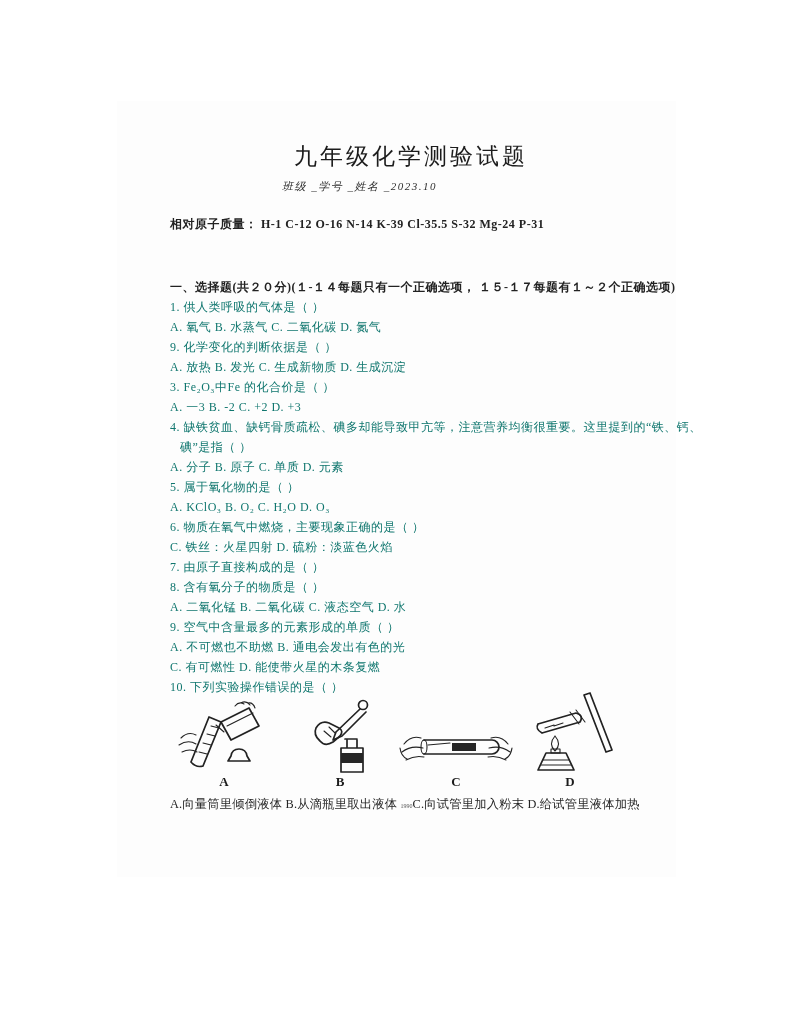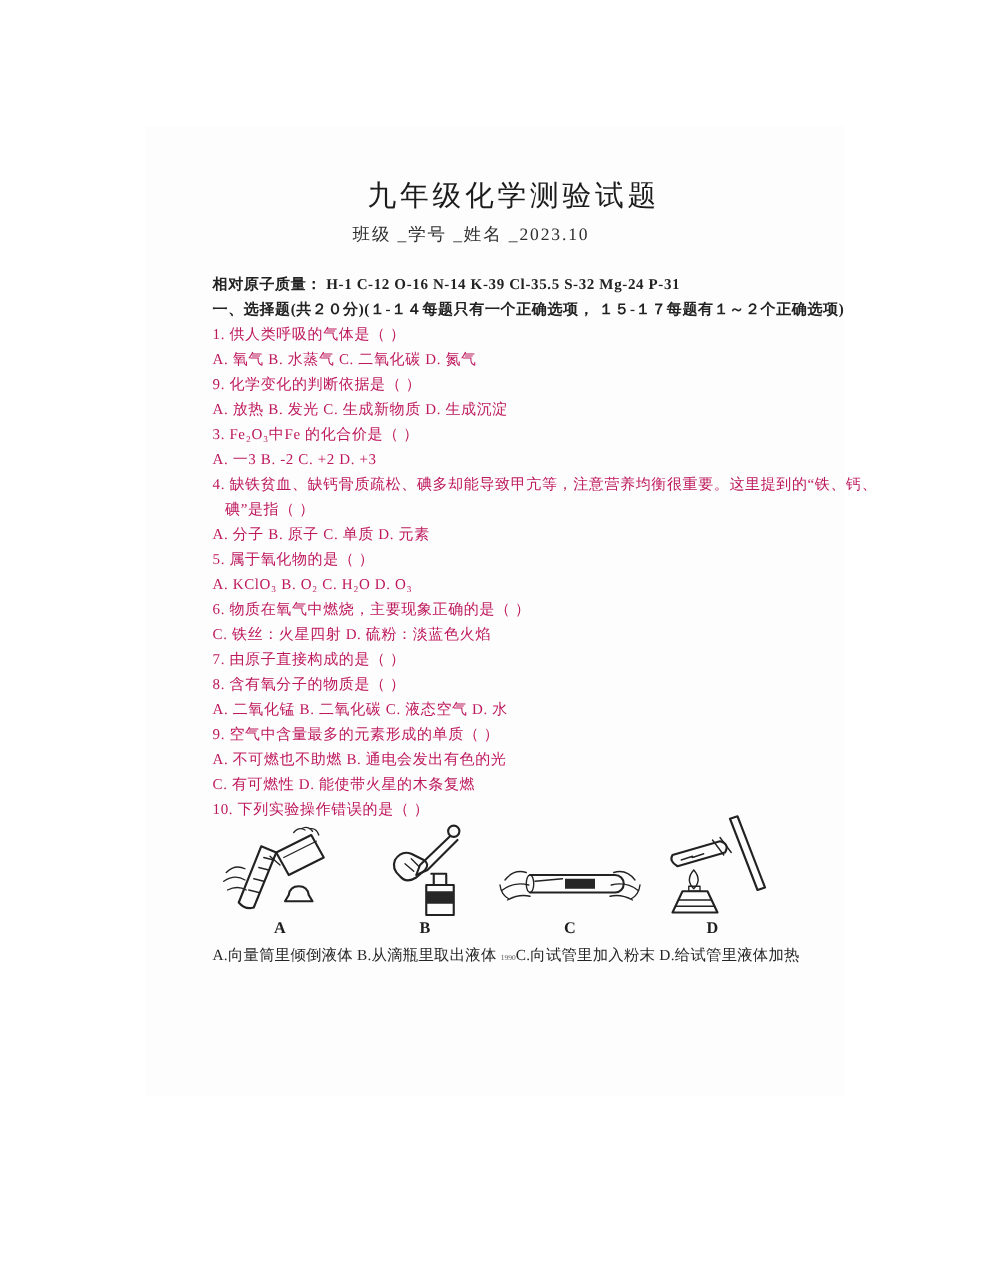--- a/index.html
+++ b/index.html
@@ -11,28 +11,29 @@
   .sheet{
     position:absolute;left:117px;top:101px;width:559px;height:776px;
     background:#fdfdfd;
   }
   .content{position:absolute;left:53px;top:40px;width:482px;}
   .title{
     text-align:center;font-size:23px;font-weight:normal;letter-spacing:3px;
     color:#1c1c1c;white-space:nowrap;
   }
   .meta{
-    font-size:14px;margin:7px 0 0 112px;letter-spacing:1.5px;color:#2e2e2e;
+    font-size:11px;margin:7px 0 0 112px;letter-spacing:1.5px;color:#2e2e2e;
     white-space:pre;
+    font-style:italic;
   }
   .line{
     font-size:12px;line-height:20px;letter-spacing:0.5px;white-space:pre;
-    color:#be185d;
+    color:#0f766e;
   }
-  .strong{font-weight:bold;color:#222;}
+  .strong{font-weight:bold;color:#222;margin-top:43px;}
   .mt1{margin-top:20px;}
   .indent{padding-left:10px;}
   .figrow{
     display:flex;align-items:flex-end;margin-top:2px;height:90px;
   }
   .fig{display:flex;flex-direction:column;align-items:center;justify-content:flex-end;}
   .fig svg{display:block;}
   .figlabel{
     font-size:13px;font-weight:bold;letter-spacing:0;line-height:15px;
     color:#1d1d1d;font-family:"Liberation Serif","DejaVu Serif",serif;

